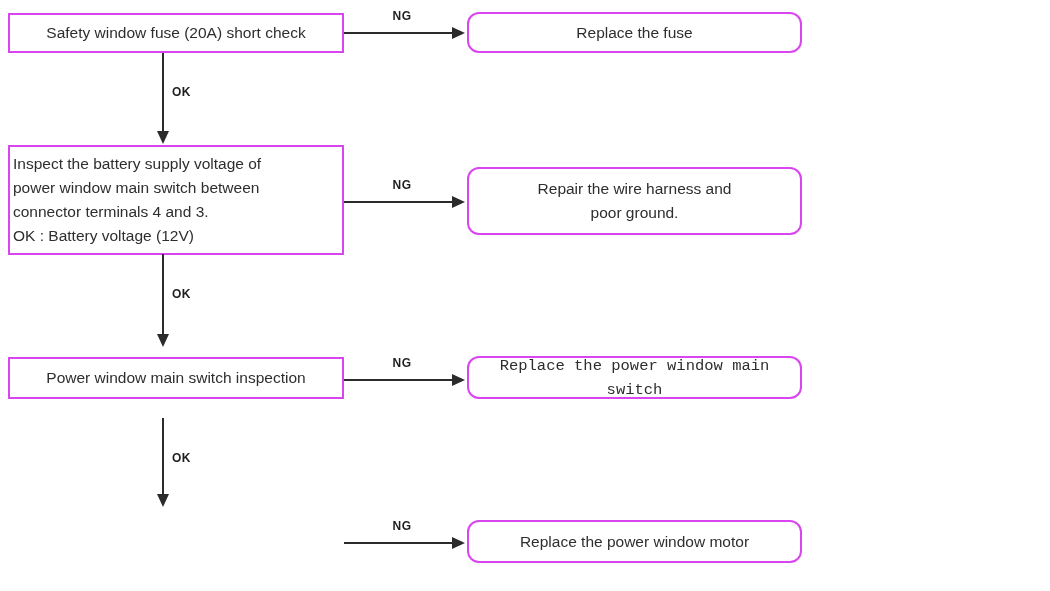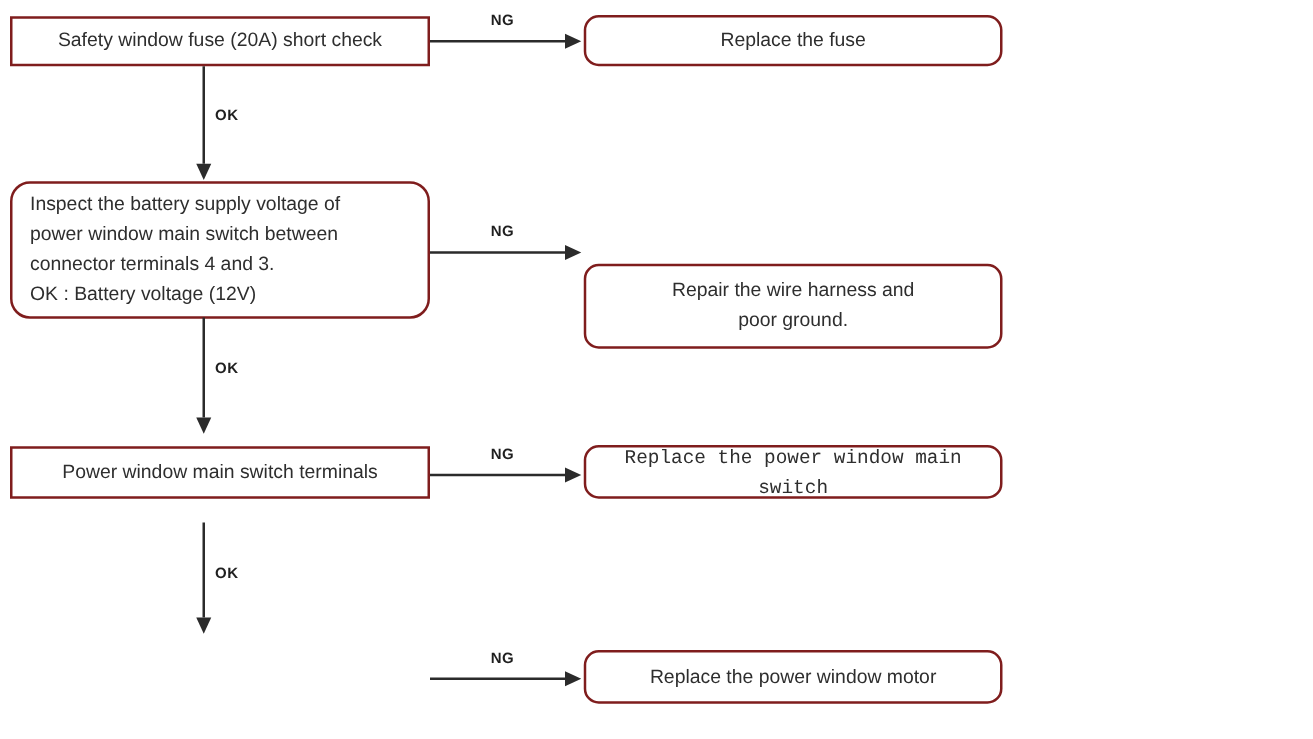--- a/index.html
+++ b/index.html
@@ -12,48 +12,47 @@
     width: 1050px;
     height: 591px;
     background: #ffffff;
     font-family: "Liberation Sans", "DejaVu Sans", sans-serif;
     color: #2e2e2e;
     overflow: hidden;
   }
   .box {
     position: absolute;
     box-sizing: border-box;
-    border: 2px solid #7f1d1d;
+    border: 2px solid #d946ef;
     background: #ffffff;
     display: flex;
     align-items: center;
     justify-content: center;
     text-align: center;
     font-size: 15.5px;
     line-height: 24px;
     white-space: pre-wrap;
     padding: 2px 8px;
   }
   .box.align-left {
     justify-content: flex-start;
     text-align: left;
-    padding-left: 14px;
+    padding-left: 3px;
     padding-right: 10px;
-    border-radius: 16px;
   }
   .left-col  { left: 8px;   width: 336px; }
   .right-col { left: 467px; width: 335px; border-radius: 12px; }
 
   .b-step-1   { top: 13px;  height: 40px; }
   .b-step-2   { top: 145px; height: 110px; }
   .b-step-3   { top: 357px; height: 42px; }
   .b-step-4   { top: 509px; height: 68px; }
 
   .b-action-1 { top: 12px;  height: 41px; }
-  .b-action-2 { top: 167px; height: 68px; margin-top: 44px; }
+  .b-action-2 { top: 167px; height: 68px; }
   .b-action-3 { top: 356px; height: 43px; font-family: Liberation Mono, monospace; }
   .b-action-4 { top: 520px; height: 43px; }
 
   
   .h-arrow {
     position: absolute;
     left: 344px;
     width: 108px;
     height: 2px;
     background: #2b2b2b;
@@ -136,21 +135,21 @@
   </div>
   <div class="branch-label ng ng-2">NG</div>
   <div class="box right-col b-action-2">Repair the wire harness and
 poor ground.</div>
 
   <div class="v-arrow va-2">
     <span class="head-down"></span>
   </div>
   <div class="branch-label ok ok-2">OK</div>
 
-  <div class="box left-col b-step-3">Power window main switch terminals</div>
+  <div class="box left-col b-step-3">Power window main switch inspection</div>
   <div class="h-arrow ha-3">
     <span class="head-right"></span>
   </div>
   <div class="branch-label ng ng-3">NG</div>
   <div class="box right-col b-action-3">Replace the power window main switch</div>
 
   <div class="v-arrow va-3">
     <span class="head-down"></span>
   </div>
   <div class="branch-label ok ok-3">OK</div>

